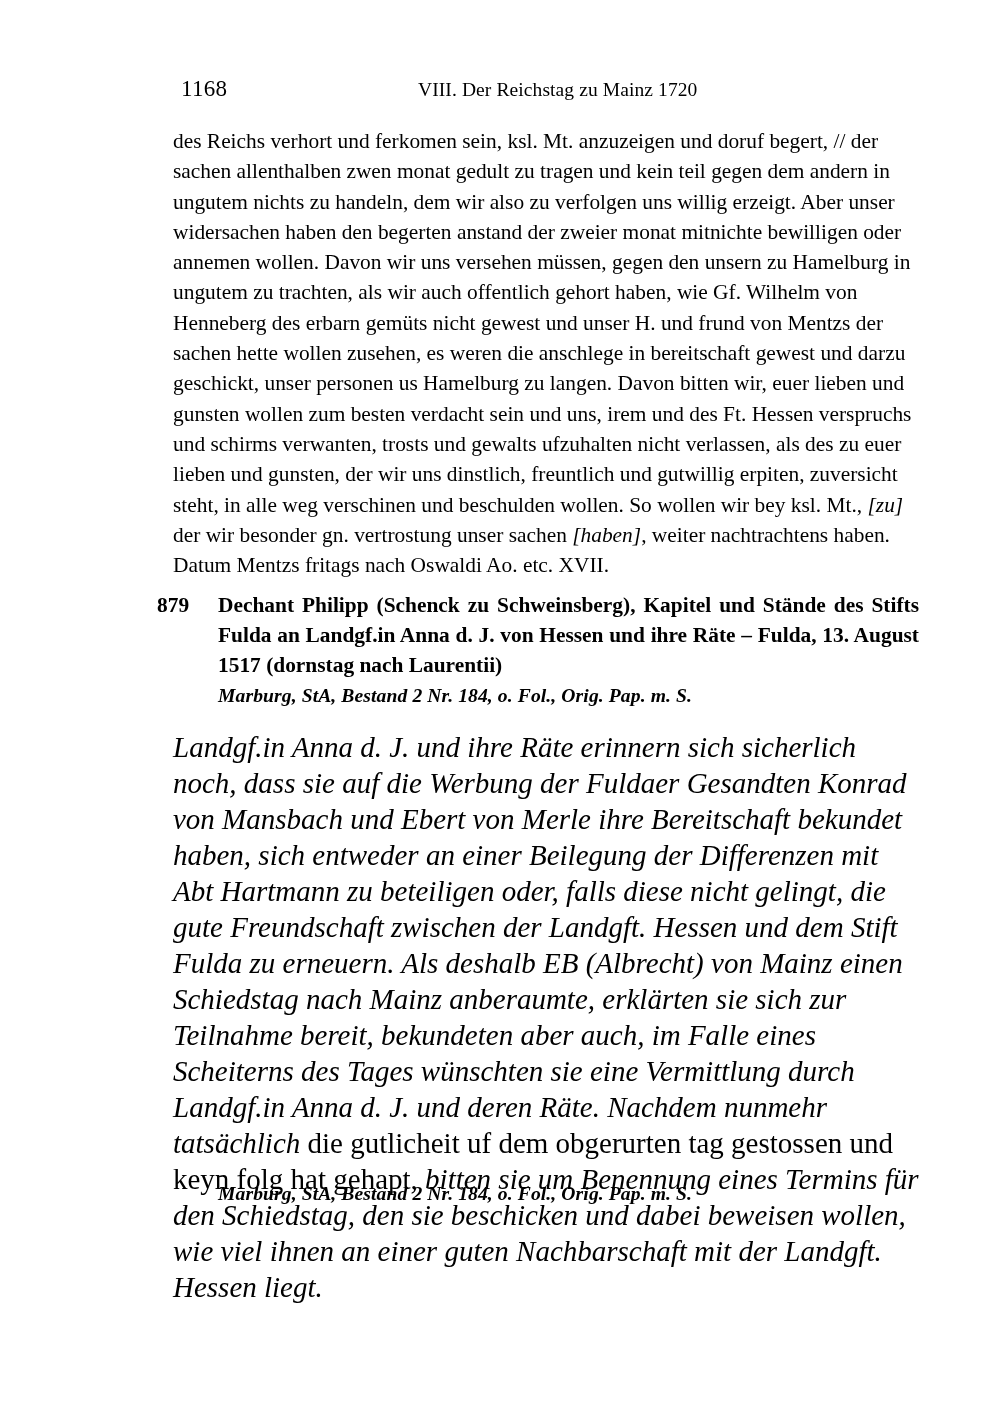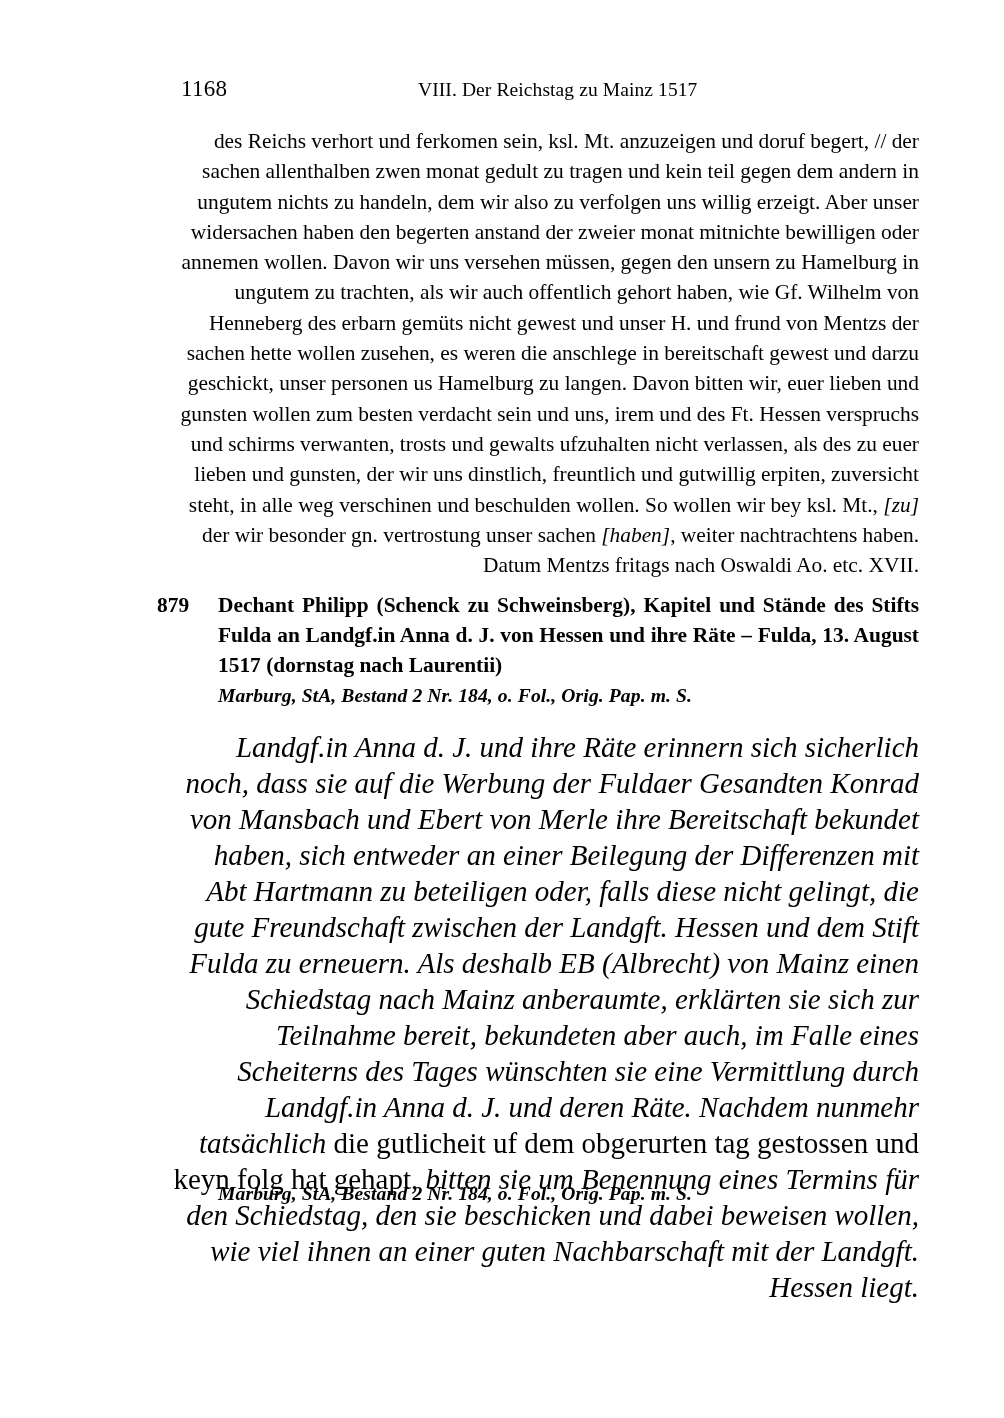--- a/index.html
+++ b/index.html
@@ -59,21 +59,21 @@
     text-justify: inter-word;
     font-size: 21.4px;
     line-height: 30.3px;
     hyphens: none;
   }
   .textblock p {
     margin: 0;
     text-align: justify;
   }
   .textblock p:last-child {
-    text-align: right;
+    text-align: left;
     margin-left: 16px;
   }
   .ital { font-style: italic; }
   .rom  { font-style: normal; }
 
   
   #para-main {
     top: 126px;
   }
 
@@ -125,21 +125,21 @@
   }
   #regest-879 .rom { font-style: normal; }
 </style>
 </head>
 <body>
 
 <div class="page">
 
   <div class="running-head">
     <span class="folio">1168</span>
-    <span class="head-title">VIII. Der Reichstag zu Mainz 1517</span>
+    <span class="head-title">VIII. Der Reichstag zu Mainz 1720</span>
   </div>
 
   <div class="textblock" id="para-main">
     <p><span class="rom">des Reichs verhort und ferkomen sein, ksl. Mt. anzuzeigen und doruf begert, // der sachen allenthalben zwen monat gedult zu tragen und kein teil gegen dem andern in ungutem nichts zu handeln, dem wir also zu verfolgen uns willig erzeigt. Aber unser widersachen haben den begerten anstand der zweier monat mitnichte bewilligen oder annemen wollen. Davon wir uns versehen müssen, gegen den unsern zu Hamelburg in ungutem zu trachten, als wir auch offentlich gehort haben, wie Gf. Wilhelm von Henneberg des erbarn gemüts nicht gewest und unser H. und frund von Mentzs der sachen hette wollen zusehen, es weren die anschlege in bereitschaft gewest und darzu geschickt, unser personen us Hamelburg zu langen. Davon bitten wir, euer lieben und gunsten wollen zum besten verdacht sein und uns, irem und des Ft. Hessen verspruchs und schirms verwanten, trosts und gewalts ufzuhalten nicht verlassen, als des zu euer lieben und gunsten, der wir uns dinstlich, freuntlich und gutwillig erpiten, zuversicht steht, in alle weg verschinen und beschulden wollen. So wollen wir bey ksl. Mt., </span><span class="ital">[zu]</span><span class="rom"> der wir besonder gn. vertrostung unser sachen </span><span class="ital">[haben]</span><span class="rom">, weiter nachtrachtens haben. Datum Mentzs fritags nach Oswaldi Ao. etc. XVII.</span></p>
   </div>
 
   <div class="entry-heading" id="heading-879">
     <span class="num">879</span>
     <span class="htext">Dechant Philipp (Schenck zu Schweinsberg), Kapitel und Stände des Stifts Fulda an Landgf.in Anna d. J. von Hessen und ihre Räte – Fulda, 13. August 1517 (dornstag nach Laurentii)</span>
   </div>

